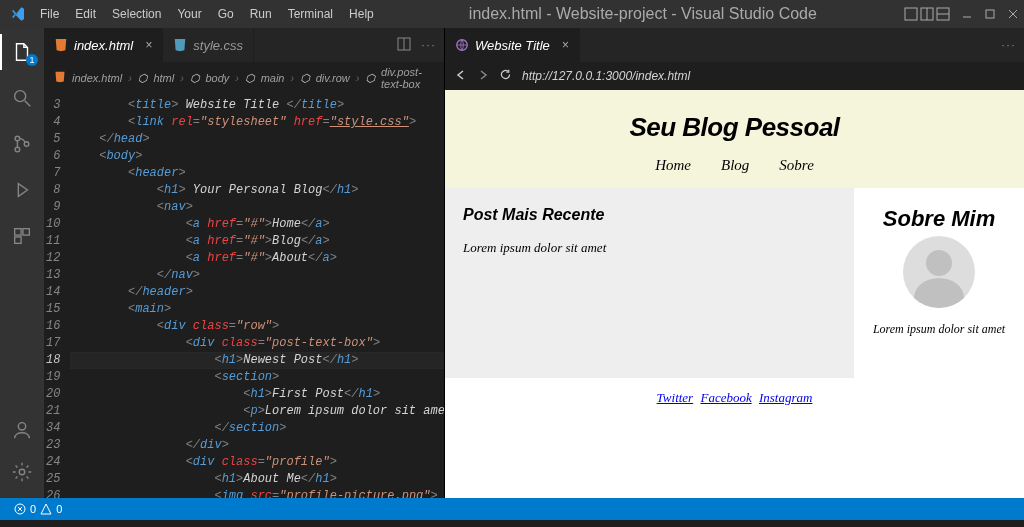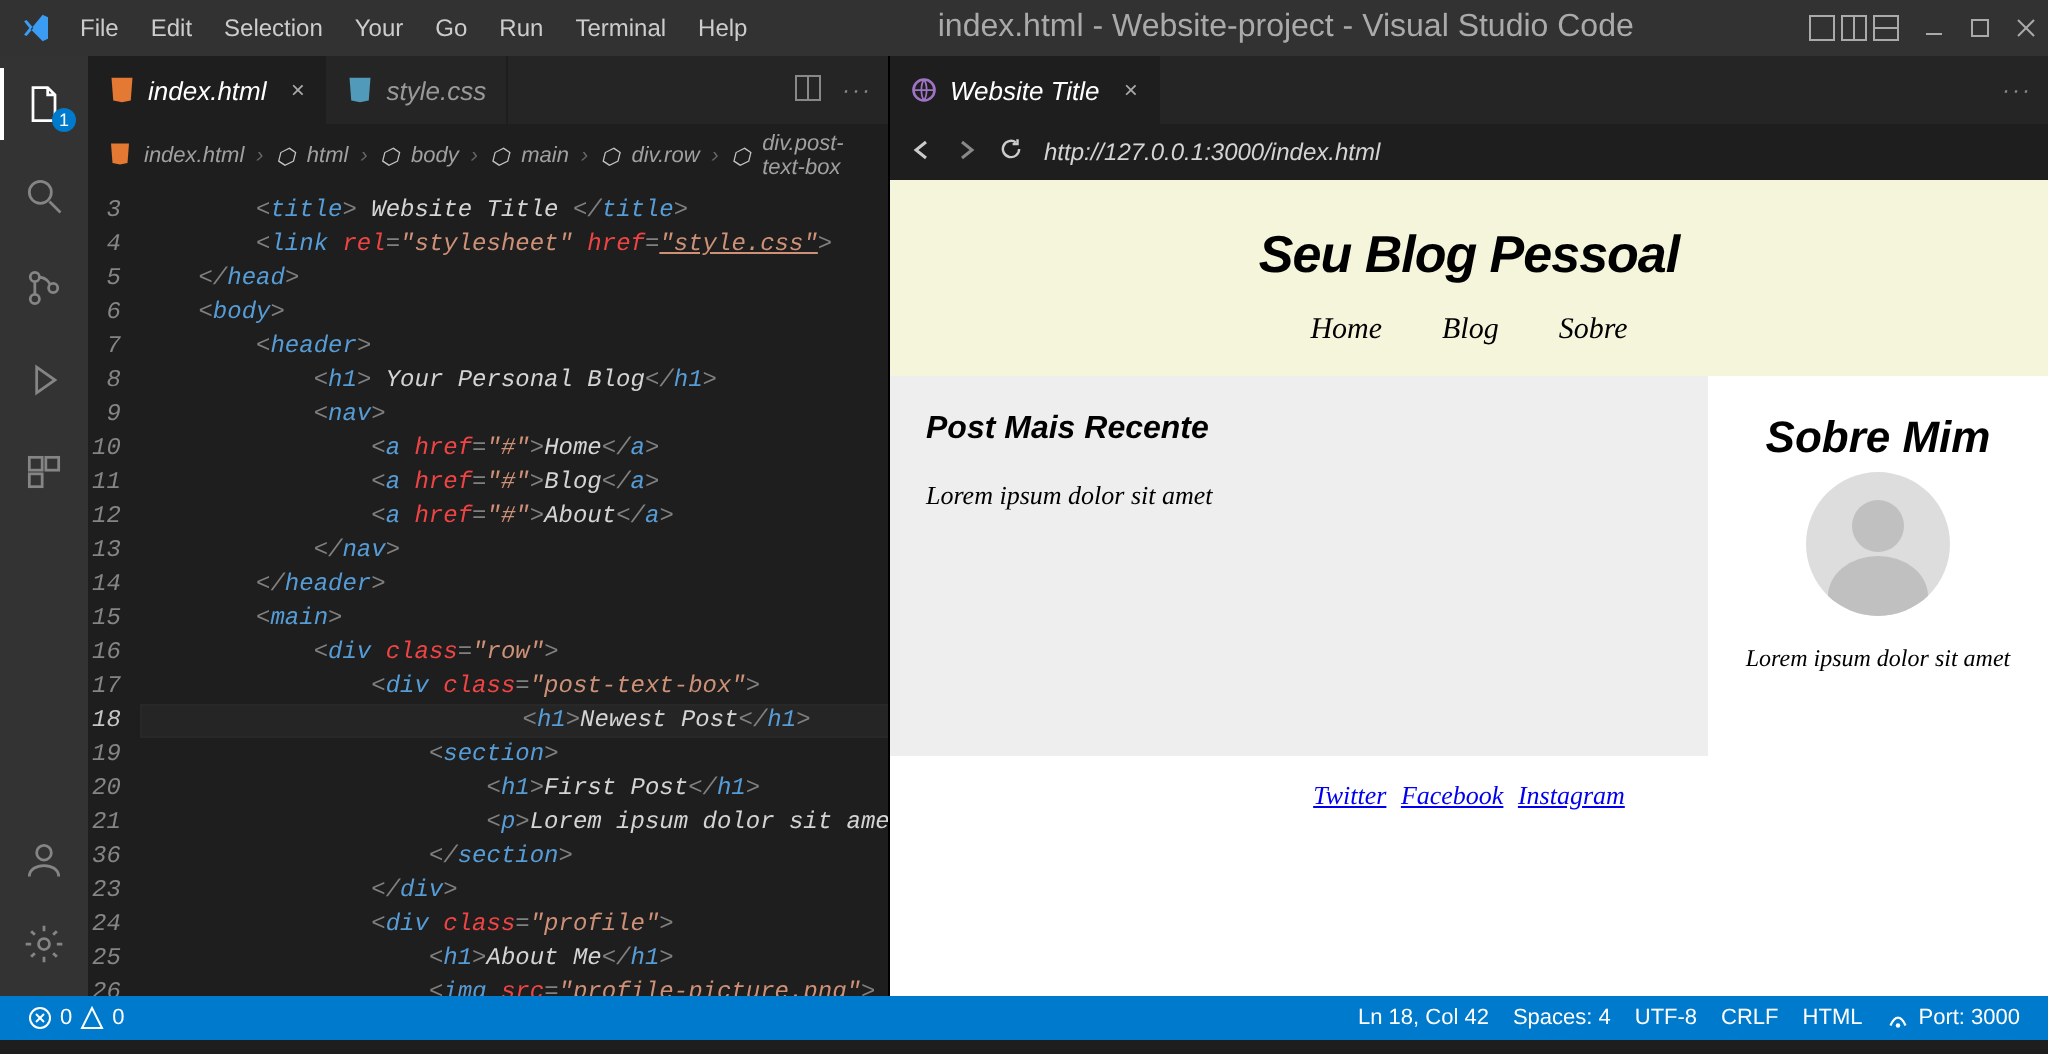--- a/index.html
+++ b/index.html
@@ -25,21 +25,21 @@
   .tab .ficon { width:14px; height:14px; }
   .tab .close { margin-left:6px; color:#aaa; font-size:12px; }
   .tabs-actions { margin-left:auto; display:flex; align-items:center; gap:10px; padding-right:8px; color:#888; }
   .breadcrumb { display:flex; align-items:center; gap:6px; padding:4px 10px; background:#1e1e1e; font-size:11px; color:#a0a0a0; border-bottom:1px solid #1e1e1e; flex-wrap:nowrap; overflow:hidden; }
   .breadcrumb .sep { color:#666; }
   .code-area { flex:1; display:flex; background:#1e1e1e; overflow:hidden; position:relative; }
   .gutter { width:44px; text-align:right; padding:2px 10px 2px 2px; color:#858585; font-family:Consolas,"Courier New",monospace; font-size:12px; line-height:17px; user-select:none; }
   .gutter .cur { color:#c6c6c6; }
   .code { flex:1; padding:2px 0; font-family:Consolas,"Courier New",monospace; font-size:12px; line-height:17px; white-space:pre; color:#d4d4d4; position:relative; }
   .code .line { height:17px; }
-  .code .line.cur { background:rgba(255,255,255,0.03); box-shadow:inset 0 0 0 1px #282828;text-align:center; }
+  .code .line.cur { background:rgba(255,255,255,0.03); box-shadow:inset 0 0 0 1px #282828; }
   .minimap { width:40px; background:#1e1e1e; position:relative; }
   .minimap .mm { position:absolute; top:6px; left:4px; right:4px; height:180px; background:repeating-linear-gradient(#2a2d3a 0 2px, transparent 2px 5px); opacity:0.6; }
   .preview-group { display:flex; flex-direction:column; border-left:1px solid #000; }
   .addr-row { display:flex; align-items:center; gap:10px; padding:5px 10px; background:#1e1e1e; height:28px; font-size:12px; color:#ccc; }
   .addr-row .url { font-size:12px; color:#d4d4d4; }
   .preview-pane { flex:1; background:#fff; overflow:auto; }
   .blog-header { background:#f5f5dc; text-align:center; padding:22px 0 14px; }
   .blog-header h1 { font-family:Arial,Helvetica,sans-serif; font-weight:900; font-size:26px; color:#000; letter-spacing:-0.5px; }
   .blog-nav { margin-top:14px; display:flex; justify-content:center; gap:30px; font-family:"Times New Roman",serif; font-size:15px; color:#000; }
   .blog-row { display:flex; align-items:flex-start; }
@@ -223,21 +223,21 @@
             <div>12</div>
             <div>13</div>
             <div>14</div>
             <div>15</div>
             <div>16</div>
             <div>17</div>
             <div class="cur">18</div>
             <div>19</div>
             <div>20</div>
             <div>21</div>
-            <div>36</div>
+            <div>34</div>
             <div>23</div>
             <div>24</div>
             <div>25</div>
             <div>26</div>
           </div>
         <div class="code" id="code"><div class="line">        <span class="t-g">&lt;</span><span class="t-b">title</span><span class="t-g">&gt;</span> Website Title <span class="t-g">&lt;/</span><span class="t-b">title</span><span class="t-g">&gt;</span></div><div class="line">        <span class="t-g">&lt;</span><span class="t-b">link</span> <span class="t-a">rel</span><span class="t-g">=</span><span class="t-s">"stylesheet"</span> <span class="t-a">href</span><span class="t-g">=</span><span class="t-u">"style.css"</span><span class="t-g">&gt;</span></div><div class="line">    <span class="t-g">&lt;/</span><span class="t-b">head</span><span class="t-g">&gt;</span></div><div class="line">    <span class="t-g">&lt;</span><span class="t-b">body</span><span class="t-g">&gt;</span></div><div class="line">        <span class="t-g">&lt;</span><span class="t-b">header</span><span class="t-g">&gt;</span></div><div class="line">            <span class="t-g">&lt;</span><span class="t-b">h1</span><span class="t-g">&gt;</span> Your Personal Blog<span class="t-g">&lt;/</span><span class="t-b">h1</span><span class="t-g">&gt;</span></div><div class="line">            <span class="t-g">&lt;</span><span class="t-b">nav</span><span class="t-g">&gt;</span></div><div class="line">                <span class="t-g">&lt;</span><span class="t-b">a</span> <span class="t-a">href</span><span class="t-g">=</span><span class="t-s">"#"</span><span class="t-g">&gt;</span>Home<span class="t-g">&lt;/</span><span class="t-b">a</span><span class="t-g">&gt;</span></div><div class="line">                <span class="t-g">&lt;</span><span class="t-b">a</span> <span class="t-a">href</span><span class="t-g">=</span><span class="t-s">"#"</span><span class="t-g">&gt;</span>Blog<span class="t-g">&lt;/</span><span class="t-b">a</span><span class="t-g">&gt;</span></div><div class="line">                <span class="t-g">&lt;</span><span class="t-b">a</span> <span class="t-a">href</span><span class="t-g">=</span><span class="t-s">"#"</span><span class="t-g">&gt;</span>About<span class="t-g">&lt;/</span><span class="t-b">a</span><span class="t-g">&gt;</span></div><div class="line">            <span class="t-g">&lt;/</span><span class="t-b">nav</span><span class="t-g">&gt;</span></div><div class="line">        <span class="t-g">&lt;/</span><span class="t-b">header</span><span class="t-g">&gt;</span></div><div class="line">        <span class="t-g">&lt;</span><span class="t-b">main</span><span class="t-g">&gt;</span></div><div class="line">            <span class="t-g">&lt;</span><span class="t-b">div</span> <span class="t-a">class</span><span class="t-g">=</span><span class="t-s">"row"</span><span class="t-g">&gt;</span></div><div class="line">                <span class="t-g">&lt;</span><span class="t-b">div</span> <span class="t-a">class</span><span class="t-g">=</span><span class="t-s">"post-text-box"</span><span class="t-g">&gt;</span></div><div class="line cur">                    <span class="t-g">&lt;</span><span class="t-b">h1</span><span class="t-g">&gt;</span>Newest Post<span class="t-g">&lt;/</span><span class="t-b">h1</span><span class="t-g">&gt;</span></div><div class="line">                    <span class="t-g">&lt;</span><span class="t-b">section</span><span class="t-g">&gt;</span></div><div class="line">                        <span class="t-g">&lt;</span><span class="t-b">h1</span><span class="t-g">&gt;</span>First Post<span class="t-g">&lt;/</span><span class="t-b">h1</span><span class="t-g">&gt;</span></div><div class="line">                        <span class="t-g">&lt;</span><span class="t-b">p</span><span class="t-g">&gt;</span>Lorem ipsum dolor sit amet</div><div class="line">                    <span class="t-g">&lt;/</span><span class="t-b">section</span><span class="t-g">&gt;</span></div><div class="line">                <span class="t-g">&lt;/</span><span class="t-b">div</span><span class="t-g">&gt;</span></div><div class="line">                <span class="t-g">&lt;</span><span class="t-b">div</span> <span class="t-a">class</span><span class="t-g">=</span><span class="t-s">"profile"</span><span class="t-g">&gt;</span></div><div class="line">                    <span class="t-g">&lt;</span><span class="t-b">h1</span><span class="t-g">&gt;</span>About Me<span class="t-g">&lt;/</span><span class="t-b">h1</span><span class="t-g">&gt;</span></div><div class="line">                    <span class="t-g">&lt;</span><span class="t-b">img</span> <span class="t-a">src</span><span class="t-g">=</span><span class="t-u">"profile-picture.png"</span><span class="t-g">&gt;</span></div></div>
         <div class="minimap">
             <div class="mm"></div>
           </div>
       </div>
@@ -306,27 +306,13 @@
         <circle cx="6" cy="6" r="5" fill="none" stroke="#fff"></circle>
         <line x1="4" y1="4" x2="8" y2="8" stroke="#fff"></line>
         <line x1="8" y1="4" x2="4" y2="8" stroke="#fff"></line>
       </svg>
     <span>0</span>
     <svg width="12" height="12">
         <path d="M6 1l5 10H1z" fill="none" stroke="#fff"></path>
       </svg>
     <span>0</span>
   </span>
-  <div class="right">
-    <span class="sb-item">Ln 18, Col 42</span>
-    <span class="sb-item">Spaces: 4</span>
-    <span class="sb-item">UTF-8</span>
-    <span class="sb-item">CRLF</span>
-    <span class="sb-item">HTML</span>
-    <span class="sb-item">
-      <svg width="12" height="12" viewBox="0 0 16 16">
-          <path d="M3 13c3-7 7-7 10 0" fill="none" stroke="#fff" stroke-width="1.5"></path>
-          <circle cx="8" cy="13" r="1.5" fill="#fff"></circle>
-        </svg>
-      <span>Port: 3000</span>
-    </span>
-  </div>
 </div>
 
 </body></html>

